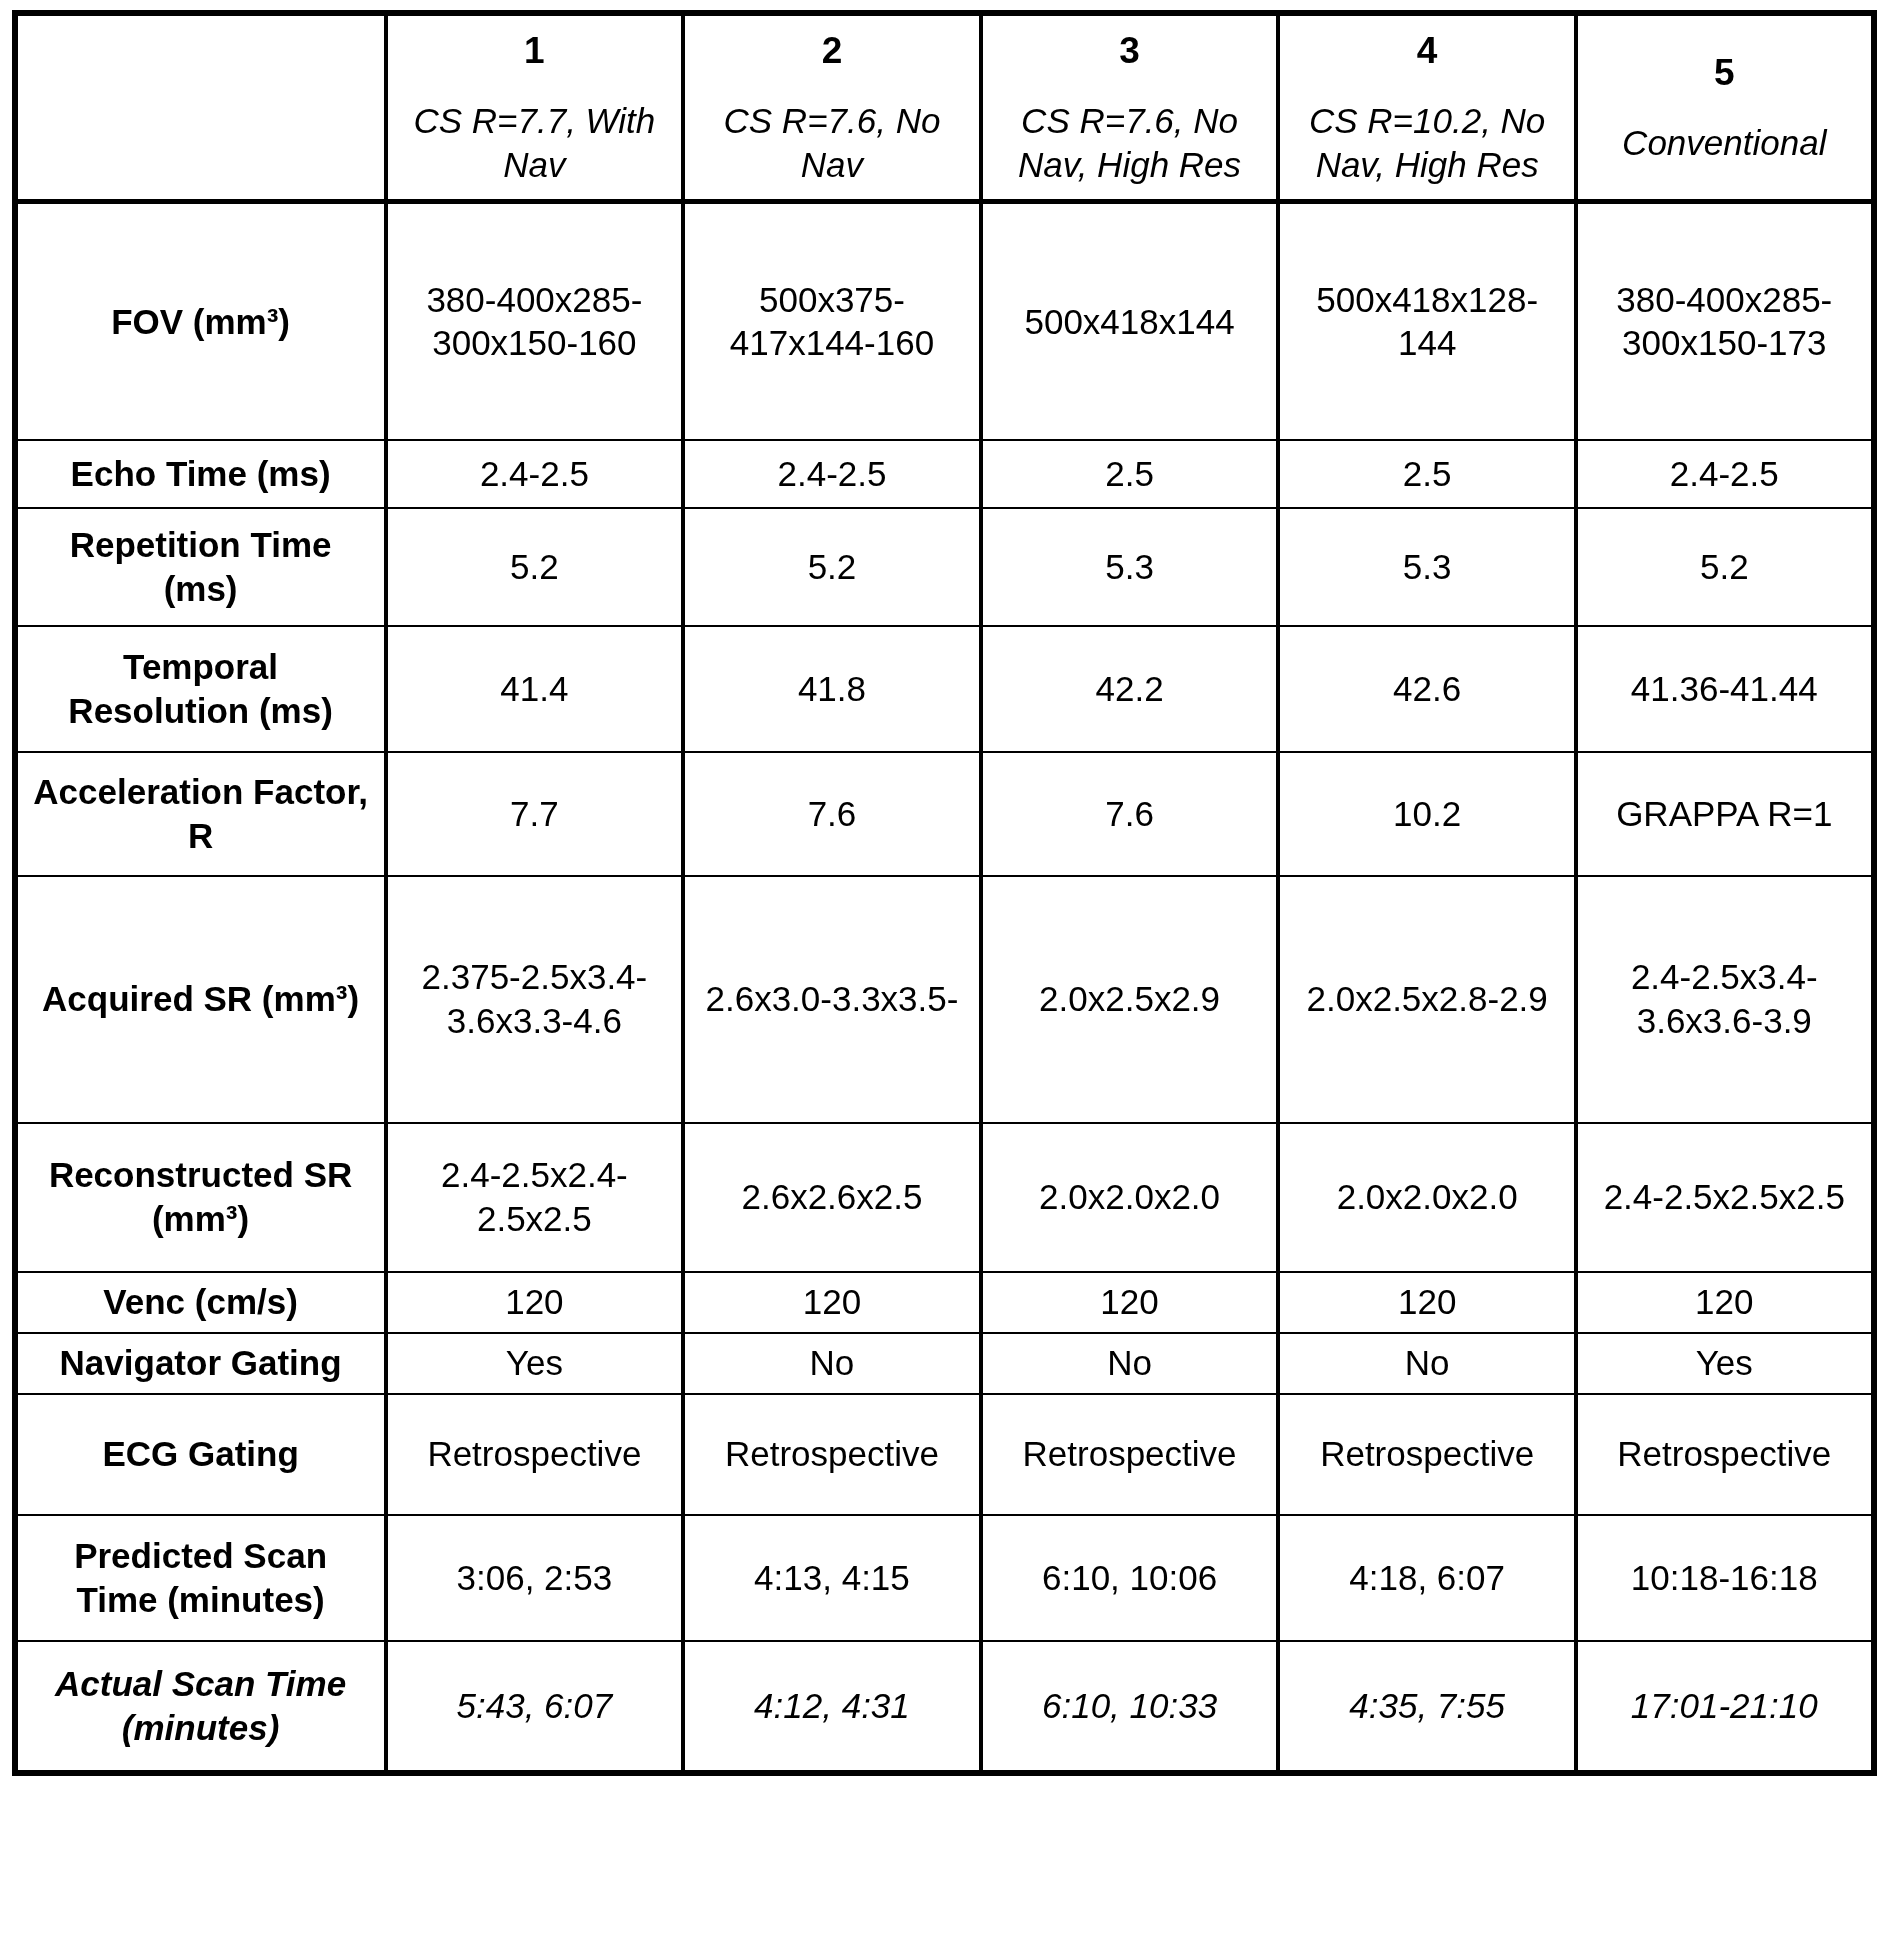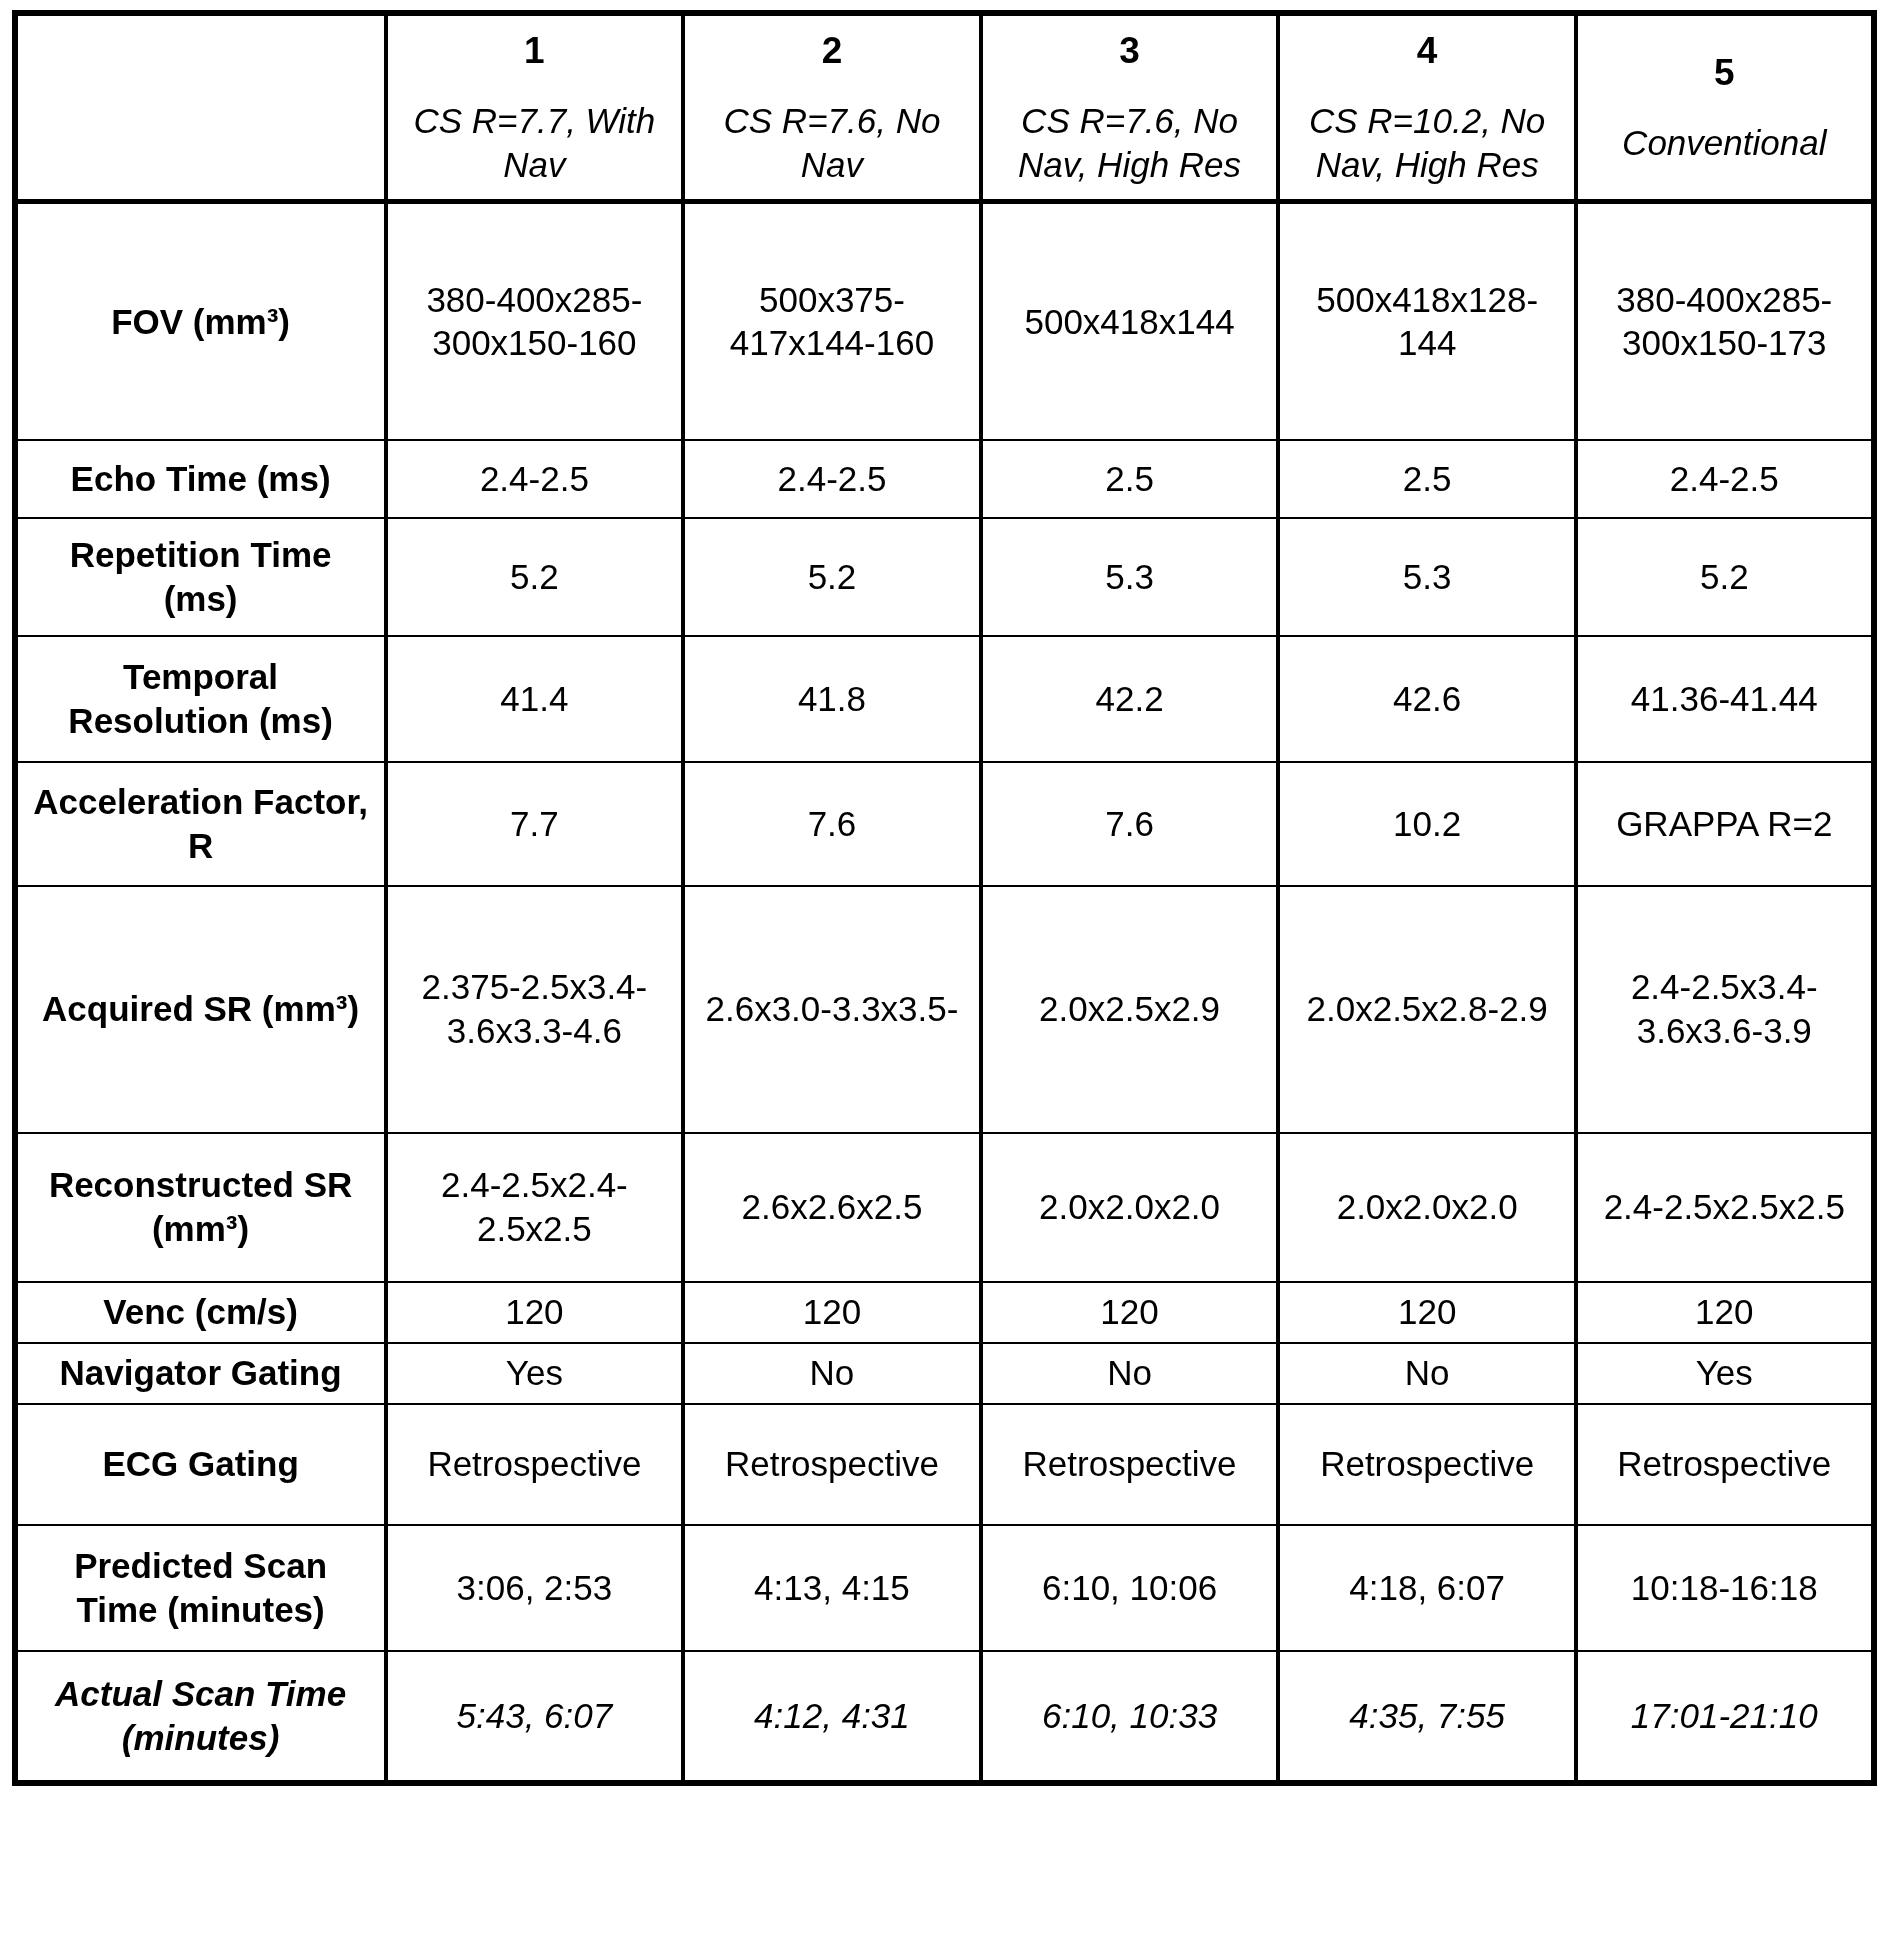--- a/index.html
+++ b/index.html
@@ -30,21 +30,21 @@
     line-height: 1.25;
     overflow-wrap: break-word;
     background: #ffffff;
   }
   .proto thead th { border-bottom-width: 5.8px; }
   .header-row { height: 189px; }
   .colnum { font-weight: 700; font-size: 37px; margin-bottom: 25px; }
   .colsub { font-style: italic; font-weight: 400; font-size: 35px; }
   td.label { font-weight: 700; }
   tr.r-fov   { height: 238px; }
-  tr.r-echo  { height: 78px;  }
+  tr.r-echo  { height: 68px;  }
   tr.r-rep   { height: 118px; }
   tr.r-temp  { height: 126px; }
   tr.r-accel { height: 124px; }
   tr.r-acq   { height: 247px; }
   tr.r-recon { height: 149px; }
   tr.r-slab  { height: 136px; }
   tr.r-venc  { height: 61px;  }
   tr.r-nav   { height: 61px;  }
   tr.r-ecg   { height: 121px; margin-top: 39px; }
   tr.r-pred  { height: 126px; }
@@ -120,21 +120,21 @@
       <td>42.2</td>
       <td>42.6</td>
       <td>41.36-41.44</td>
     </tr>
     <tr class="r-accel">
       <td class="label">Acceleration Factor, R</td>
       <td>7.7</td>
       <td>7.6</td>
       <td>7.6</td>
       <td>10.2</td>
-      <td>GRAPPA R=2</td>
+      <td>GRAPPA R=1</td>
     </tr>
     <tr class="r-acq">
       <td class="label">Acquired SR (mm³)</td>
       <td>2.375-2.5x3.4-3.6x3.3-4.6</td>
       <td>2.6x3.0-3.3x3.5-</td>
       <td>2.0x2.5x2.9</td>
       <td>2.0x2.5x2.8-2.9</td>
       <td>2.4-2.5x3.4-3.6x3.6-3.9</td>
     </tr>
     <tr class="r-recon">

